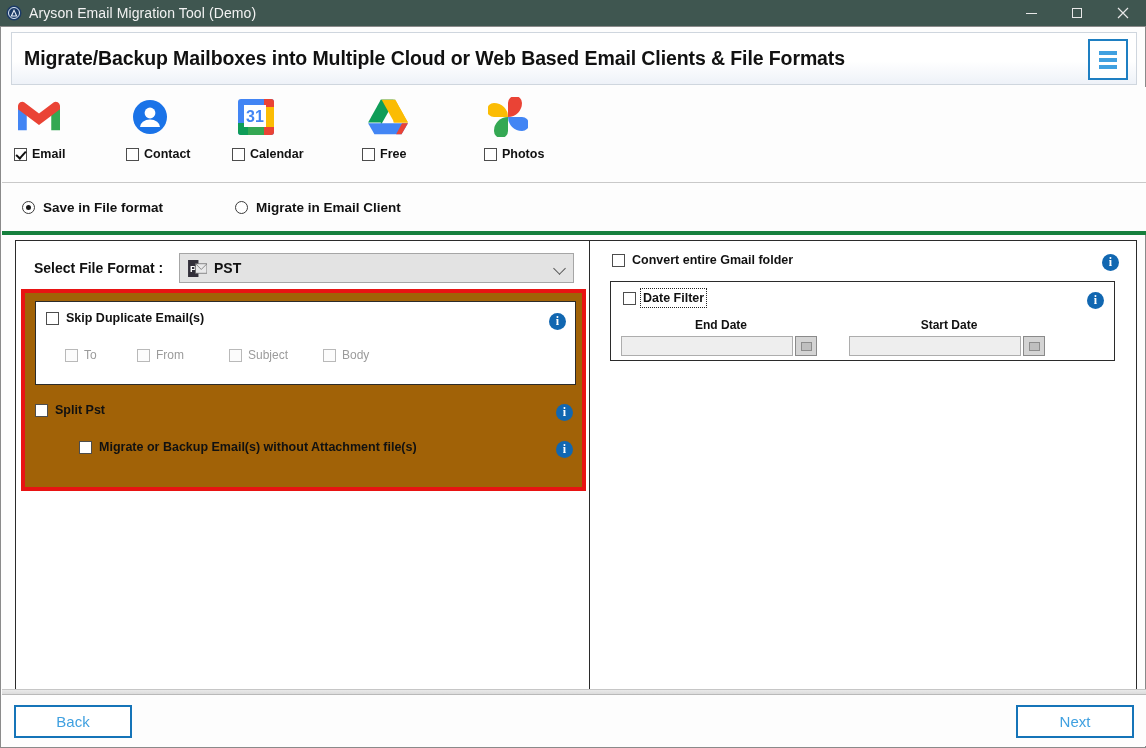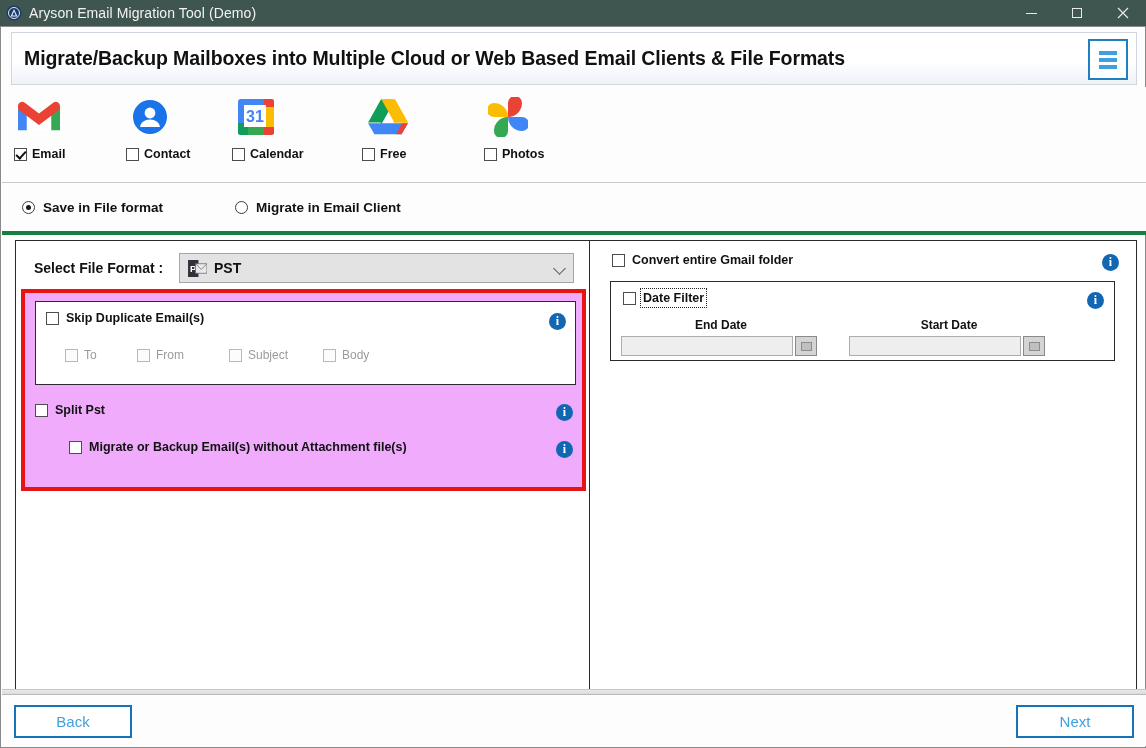--- a/index.html
+++ b/index.html
@@ -116,38 +116,38 @@
     display:flex; align-items:center; padding:0 8px; position:relative;
   }
   .pst-icon{ width:19px;height:17px; position:relative; margin-right:7px; flex:0 0 auto;}
   .fmt-value{ font-size:14px; font-weight:bold; color:#111; }
   .chev{ position:absolute; right:9px; top:10px; width:9px; height:9px;
     border-right:1.6px solid #555; border-bottom:1.6px solid #555; transform:rotate(45deg); }
 
   
   .redbox{
     position:absolute; left:5px; top:48px; width:565px; height:202px;
-    border:4px solid #e81313; background:#f0abfc;
+    border:4px solid #e81313; background:#a16207;
   }
   .dupbox{
     position:absolute; left:10px; top:8px; width:541px; height:84px;
     border:1px solid #2b2b2b; background:#fff;
   }
   .opt-row{ display:flex; align-items:center; gap:7px; }
   .opt-row .txt{ font-size:12.5px; font-weight:bold; color:#111; white-space:nowrap;}
   .dup-head{ position:absolute; left:10px; top:9px; }
   .dup-info{ position:absolute; right:9px; top:9px; }
   .subopts{ position:absolute; left:9px; top:46px; width:520px; display:flex; }
   .subopt{ display:flex; align-items:center; gap:6px;padding-left:20px; }
   .subopt .txt{ font-size:12px; color:#9b9b9b; }
   .so1{ width:72px; } .so2{ width:92px; } .so3{ width:94px; }
 
   .split-row{ position:absolute; left:10px; top:110px; }
   .split-info{ position:absolute; right:9px; top:109px; }
-  .noatt-row{ position:absolute; left:0; top:147px;padding-left:44px; }
+  .noatt-row{ position:absolute; left:10px; top:147px;padding-left:44px; }
   .noatt-info{ position:absolute; right:9px; top:146px; }
 
   
   .conv-row{ position:absolute; left:22px; top:12px; }
   .conv-info{ position:absolute; right:17px; top:11px; }
   .datebox{
     position:absolute; left:20px; top:40px; width:505px; height:80px;
     border:1px solid #2b2b2b; background:#fff;
   }
   .df-head{ position:absolute; left:12px; top:9px;gap:7px; }

